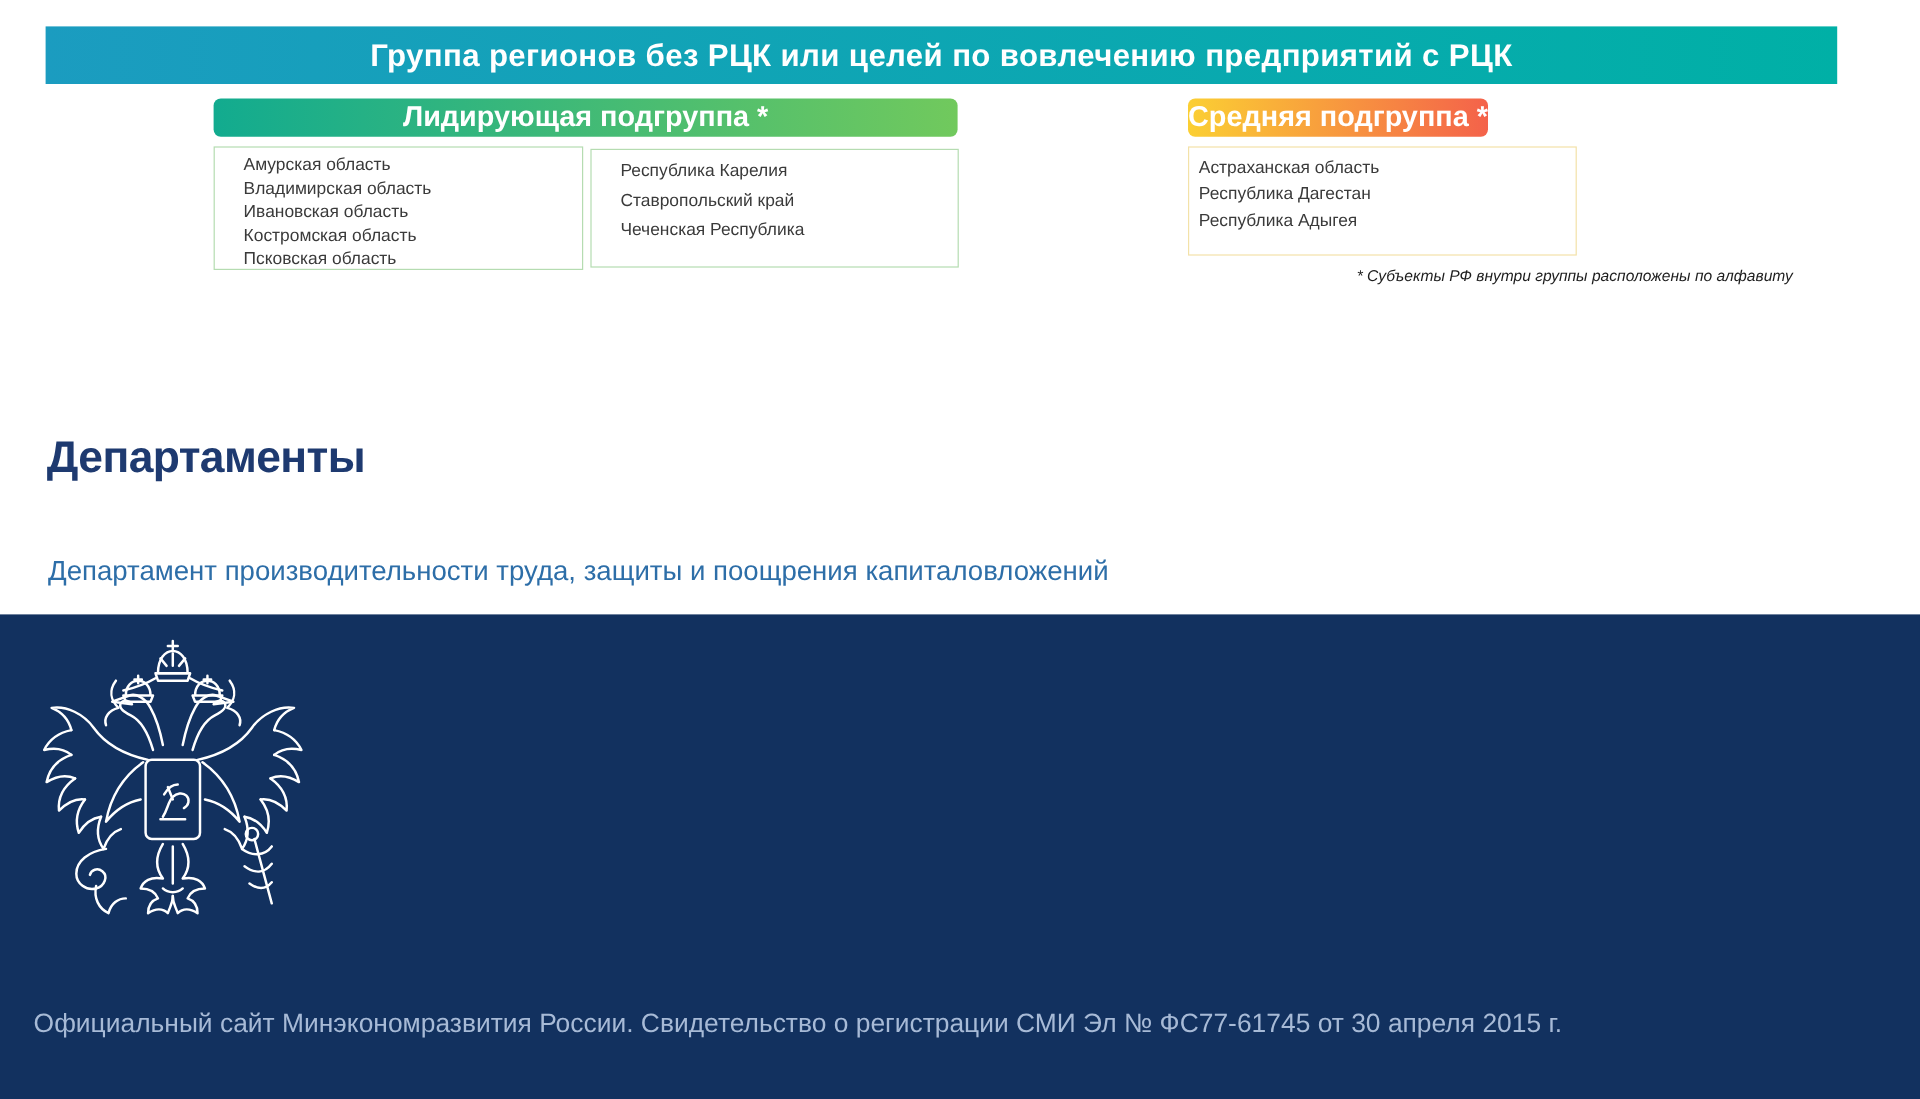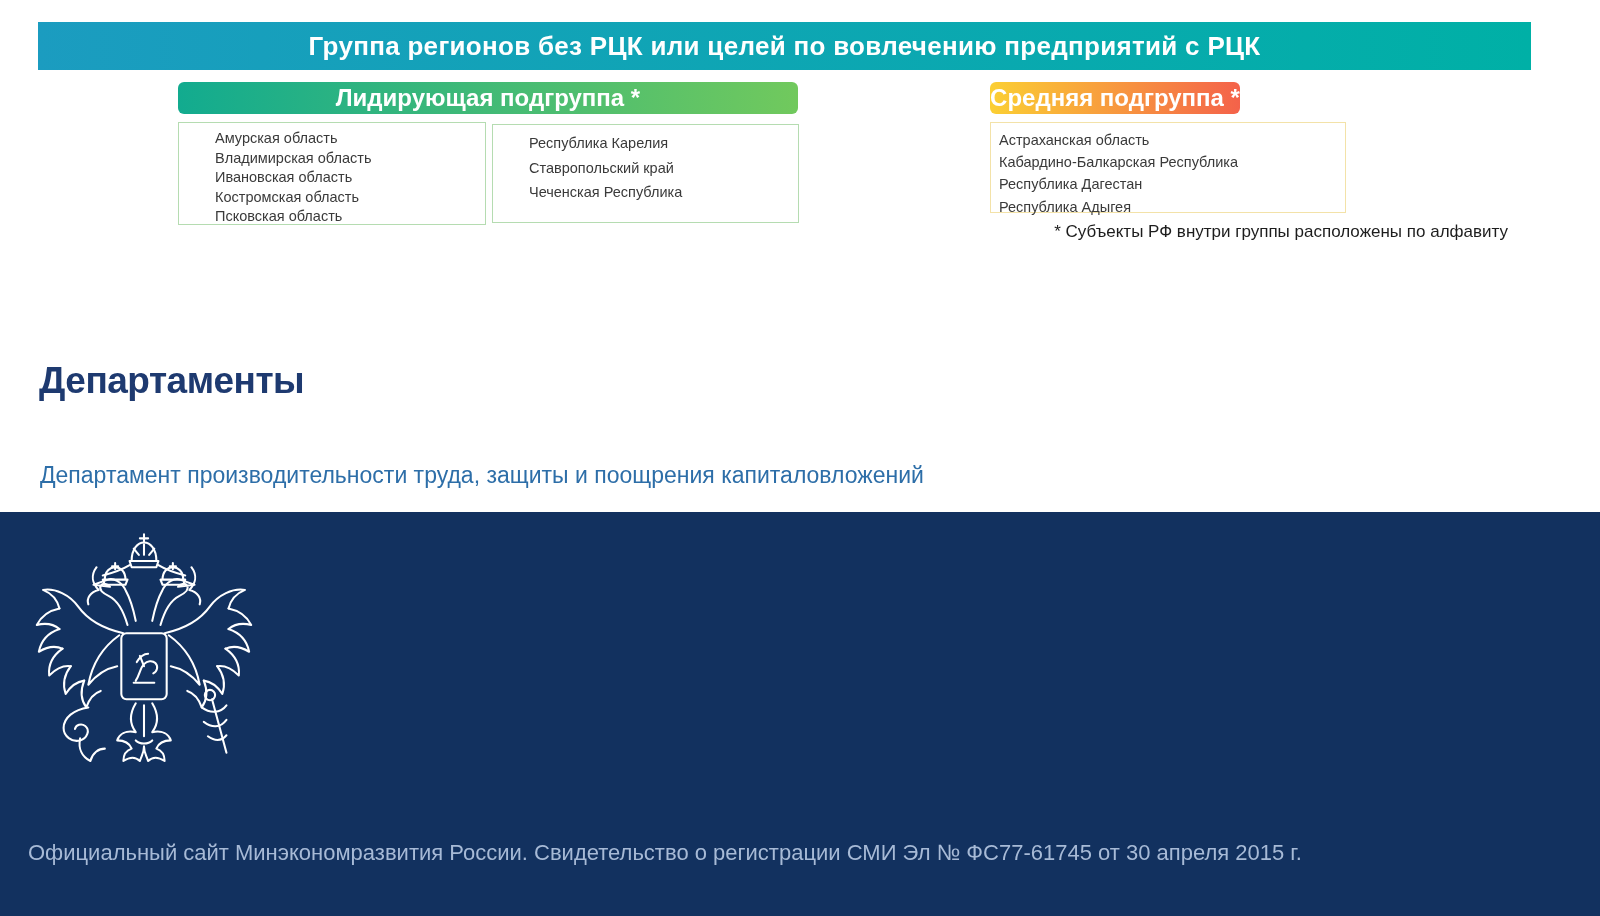--- a/index.html
+++ b/index.html
@@ -45,50 +45,51 @@
   .subgroup-bar.middle {
     left: 990px; top: 82px; width: 250px;
     background: linear-gradient(90deg, #fbcf33 0%, #f4624a 100%);
   }
 
   
   .region-box {
     position: absolute;
     background: #ffffff;
     list-style: none;
-    padding: 6px 10px 6px 36px;
+    padding: 6px 10px 6px 24px;
   }
   .region-box li {
     font-size: 14.5px;
     color: #3a3a3a;
     white-space: nowrap;
   }
   .box-leading-1 {
     left: 178px; top: 122px; width: 308px; height: 103px;
     border: 1px solid #b5dcb1;
   }
   .box-leading-1 li { line-height: 19.5px; }
   .box-leading-2 {
     left: 492px; top: 124px; width: 307px; height: 99px;
     border: 1px solid #b5dcb1;
   }
   .box-leading-2 li { line-height: 24.5px; }
   .box-middle {
-    left: 990px; top: 122px; width: 356px; height: 91px;
+    left: 990px; top: 122px; width: 324px; height: 91px;
     border: 1px solid #f3e2a8;
     padding-left: 8px;
   }
   .box-middle li { line-height: 22.2px; }
 
   .footnote {
     position: absolute;
-    right: 92px; top: 222px;
-    font-size: 17px;
+    right: 106px; top: 222px;
+    font-size: 13px;
     color: #1d1d1d;
     white-space: nowrap;
+    font-style: italic;
   }
 
   
   .departments-heading {
     position: absolute;
     left: 39px; top: 360px;
     font-size: 37px;
     font-weight: bold;
     color: #1e3a70;
     letter-spacing: -0.5px;
@@ -145,21 +146,20 @@
     <li>Республика Карелия</li>
     <li>Ставропольский край</li>
     <li>Чеченская Республика</li>
   </ul>
 
   <div class="subgroup-bar middle">
     <span>Средняя подгруппа *</span>
   </div>
   <ul class="region-box box-middle">
     <li>Астраханская область</li>
-    <li>Кабардино-Балкарская Республика</li>
     <li>Республика Дагестан</li>
     <li>Республика Адыгея</li>
   </ul>
 
   <div class="footnote">* Субъекты РФ внутри группы расположены по алфавиту</div>
 
   <h1 class="departments-heading">Департаменты</h1>
   <a class="department-link" href="#">Департамент производительности труда, защиты и поощрения капиталовложений</a>
 
   <div class="footer">

